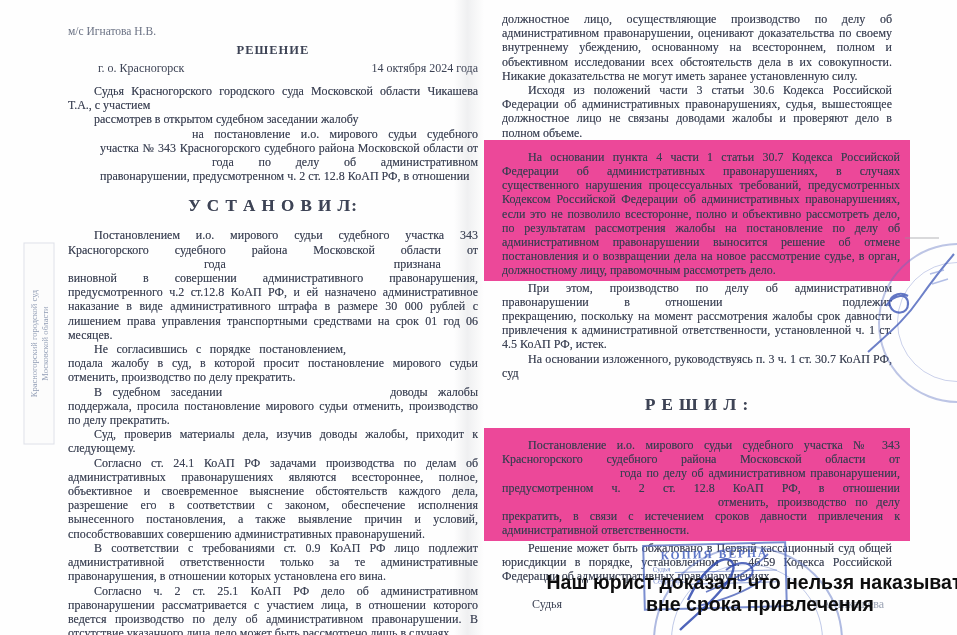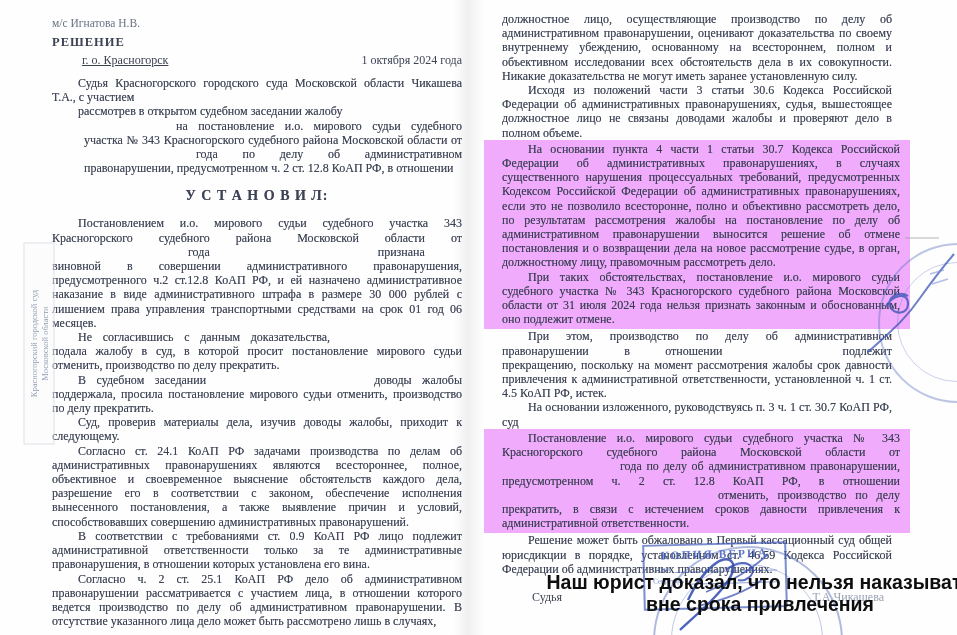--- a/index.html
+++ b/index.html
@@ -1,36 +1,36 @@
 <!DOCTYPE html>
 <html><head>
 <meta charset="utf-8">
 <style>
   html,body{margin:0;padding:0;width:957px;height:635px;overflow:hidden;background:#ffffff;}
   .canvas{position:relative;width:957px;height:635px;background:#fefefe;font-family:"Liberation Serif",serif;color:#3d4355;}
   .page{position:absolute;top:0;box-sizing:border-box;background:transparent;}
-  .page-left{left:44px;width:420px;height:635px;padding:16px 2px 0 8px;}
+  .page-left{left:60px;width:420px;height:635px;padding:24px 2px 0 8px;}
   .page-right{left:484px;width:436px;height:459px;padding:12px 28px 0 18px;}
   .gutter{position:absolute;left:454px;top:0;width:30px;height:635px;
     background:linear-gradient(90deg,rgba(0,0,0,0) 0%,rgba(110,115,128,0.10) 45%,rgba(0,0,0,0) 100%);}
   .doc{margin:0;font-size:12px;line-height:14.2px;text-align:justify;text-indent:26px;
     text-shadow:0 0 .4px rgba(61,67,85,.55);}
   .noindent{text-indent:0;}
   .deepindent{text-indent:92px;margin-left:32px;}
-  .center{text-indent:0;}
+  .center{text-align:center;text-indent:0;}
   .clerk{font-size:11.5px;color:#6b7284;line-height:14px;}
   .title{font-size:12.5px;font-weight:bold;letter-spacing:1px;margin-top:5px;line-height:15px;}
   .subtitle{font-size:12px;line-height:14.5px;width:330px;margin:0 auto;}
   .placedate{display:flex;justify-content:space-between;font-size:12px;line-height:15px;margin-top:3px;}
-  .placedate .place{margin-left:30px;text-decoration:underline;}
+  .placedate .place{margin-left:30px;}
   .spacer-s{height:8px;}
-  .heading{font-weight:bold;font-size:14px;letter-spacing:1px;margin:13px 0 12px 0;text-align:center;text-indent:0;
+  .heading{font-weight:bold;font-size:17px;letter-spacing:1px;margin:13px 0 12px 0;text-align:center;text-indent:0;
     text-shadow:0 0 .4px rgba(61,67,85,.55);}
   .gap{display:inline-block;height:1px;}
-  .hl{background:#f0abfc;margin-left:-18px;margin-right:-18px;padding:2px 10px 3px 18px;}
+  .hl{background:#ec4899;margin-left:-18px;margin-right:-18px;padding:10px 10px 3px 18px;}
   .hl .doc{color:#373d50;}
   .sigrow{display:flex;justify-content:space-between;font-size:12px;margin-top:14px;line-height:15px;}
   .sigrow .judge{margin-left:30px;}
   .sigrow .name{color:#99a1b3;margin-right:8px;}
   .vstamp{position:absolute;left:-62px;top:328px;width:196px;transform:rotate(-90deg);transform-origin:center;
     text-align:center;font-size:8.5px;line-height:10.5px;color:rgba(118,132,162,.8);
     border:1px solid rgba(150,160,185,.28);padding:4px 2px;background:rgba(250,250,250,.5);}
   .caption{position:absolute;left:520px;top:571px;width:480px;text-align:center;
     font-family:"Liberation Sans",sans-serif;font-weight:bold;font-size:19.5px;line-height:22px;color:#0e0e0e;}
   
@@ -56,50 +56,50 @@
 
 <div class="canvas">
 
   <div class="gutter"></div>
 
   <div class="page page-left">
     <div class="clerk">м/с Игнатова Н.В.</div>
     <div class="title center">РЕШЕНИЕ</div>
     <div class="placedate">
       <span class="place">г. о. Красногорск</span>
-      <span>1 октября 2024 года</span>
+      <span>14 октября 2024 года</span>
     </div>
     <div class="spacer-s"></div>
     <p class="doc"><span>Судья Красногорского городского суда Московской области Чикашева Т.А., с участием</span></p>
     <p class="doc"><span>рассмотрев в открытом судебном заседании жалобу</span></p>
     <p class="doc deepindent"><span>на постановление и.о. мирового судьи судебного участка № 343 Красногорского судебного района Московской области от</span><span class="gap" style="width:112px"></span><span>года по делу  об административном правонарушении, предусмотренном ч. 2 ст. 12.8 КоАП РФ, в отношении</span></p>
     <div class="heading">У С Т А Н О В И Л:</div>
     <p class="doc"><span>Постановлением и.о. мирового судьи судебного участка 343 Красногорского судебного района Московской области от</span><span class="gap" style="width:136px"></span><span>года</span><span class="gap" style="width:168px"></span><span>признана виновной в совершении административного правонарушения, предусмотренного ч.2 ст.12.8 КоАП РФ, и ей назначено административное наказание в виде административного штрафа в размере 30 000 рублей с лишением права управления транспортными средствами на срок 01 год 06 месяцев.</span></p>
-    <p class="doc"><span>Не согласившись с данным доказательства,</span><span class="gap" style="width:132px"></span><span>подала жалобу в суд, в которой просит постановление мирового судьи отменить, производство по делу прекратить.</span></p>
+    <p class="doc"><span>Не согласившись с порядке постановлением,</span><span class="gap" style="width:132px"></span><span>подала жалобу в суд, в которой просит постановление мирового судьи отменить, производство по делу прекратить.</span></p>
     <p class="doc"><span>В судебном заседании</span><span class="gap" style="width:168px"></span><span>доводы жалобы поддержала, просила постановление мирового судьи отменить, производство по делу прекратить.</span></p>
     <p class="doc"><span>Суд, проверив материалы дела, изучив доводы жалобы, приходит к следующему.</span></p>
     <p class="doc"><span>Согласно ст. 24.1 КоАП РФ задачами производства по делам об административных правонарушениях являются всестороннее, полное, объективное и своевременное выяснение обстоятельств каждого дела, разрешение его в соответствии с законом, обеспечение исполнения вынесенного постановления, а также выявление причин и условий, способствовавших совершению административных правонарушений.</span></p>
     <p class="doc"><span>В соответствии с требованиями ст. 0.9 КоАП РФ лицо подлежит административной ответственности только за те административные правонарушения, в отношении которых установлена его вина.</span></p>
     <p class="doc"><span>Согласно ч. 2 ст. 25.1 КоАП РФ дело об административном правонарушении рассматривается с участием лица, в отношении которого ведется производство по делу об административном правонарушении. В отсутствие указанного лица дело может быть рассмотрено лишь в случаях,</span></p>
   </div>
 
   <div class="vstamp">
     <div>Красногорский городской суд</div>
     <div>Московской области</div>
   </div>
 
   <div class="page page-right">
     <p class="doc noindent"><span>должностное лицо, осуществляющие производство по делу об административном правонарушении, оценивают доказательства по своему внутреннему убеждению, основанному на всестороннем, полном и объективном исследовании всех обстоятельств дела в их совокупности. Никакие доказательства не могут иметь заранее установленную силу.</span></p>
     <p class="doc"><span>Исходя из положений части 3 статьи 30.6 Кодекса Российской Федерации об административных правонарушениях, судья, вышестоящее должностное лицо не связаны доводами жалобы и проверяют дело в полном объеме.</span></p>
     <div class="hl">
       <p class="doc"><span>На основании пункта 4 части 1 статьи 30.7 Кодекса Российской Федерации об административных правонарушениях, в случаях существенного нарушения процессуальных требований, предусмотренных Кодексом Российской Федерации об административных правонарушениях, если это не позволило всесторонне, полно и объективно рассмотреть дело, по результатам рассмотрения жалобы на постановление по делу об административном правонарушении выносится решение об отмене постановления и о возвращении дела на новое рассмотрение судье, в орган, должностному лицу, правомочным рассмотреть дело.</span></p>
-      <p class="doc"><span>При таких обстоятельствах, постановление и.о. мирового судьи судебного участка № 343 Красногорского судебного района Московской области от 31 июля 2024 года нельзя признать законным и обоснованным, оно подлежит отмене.</span></p>
     </div>
     <p class="doc"><span>При этом, производство по делу об административном правонарушении в отношении</span><span class="gap" style="width:120px"></span><span>подлежит прекращению, поскольку на момент рассмотрения жалобы срок давности привлечения к административной ответственности, установленной ч. 1 ст. 4.5 КоАП РФ, истек.</span></p>
     <p class="doc"><span>На основании изложенного, руководствуясь п. 3 ч. 1 ст. 30.7 КоАП РФ, суд</span></p>
+    <div class="heading" style="margin:15px 0 13px 0;">Р Е Ш И Л :</div>
     <div class="hl">
       <p class="doc"><span>Постановление и.о. мирового судьи судебного участка № 343 Красногорского судебного района Московской области от</span><span class="gap" style="width:118px"></span><span>года по делу  об административном правонарушении, предусмотренном ч. 2 ст. 12.8 КоАП РФ, в отношении</span><span class="gap" style="width:216px"></span><span>отменить, производство по делу прекратить, в связи с истечением сроков давности привлечения к административной ответственности.</span></p>
     </div>
     <p class="doc"><span>Решение может быть обжаловано в Первый кассационный суд общей юрисдикции в порядке, установленном ст. 46.59 Кодекса Российской Федерации об административных правонарушениях.</span></p>
     <div class="sigrow">
       <span class="judge">Судья</span>
       <span class="name">Т.А.Чикашева</span>
     </div>
   </div>
 

